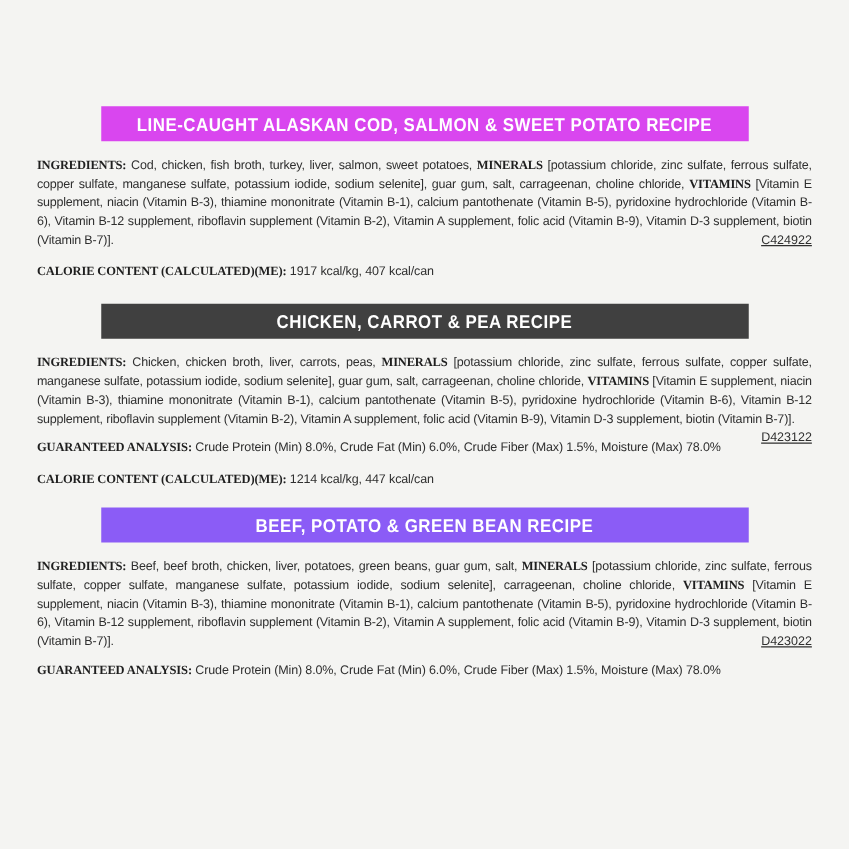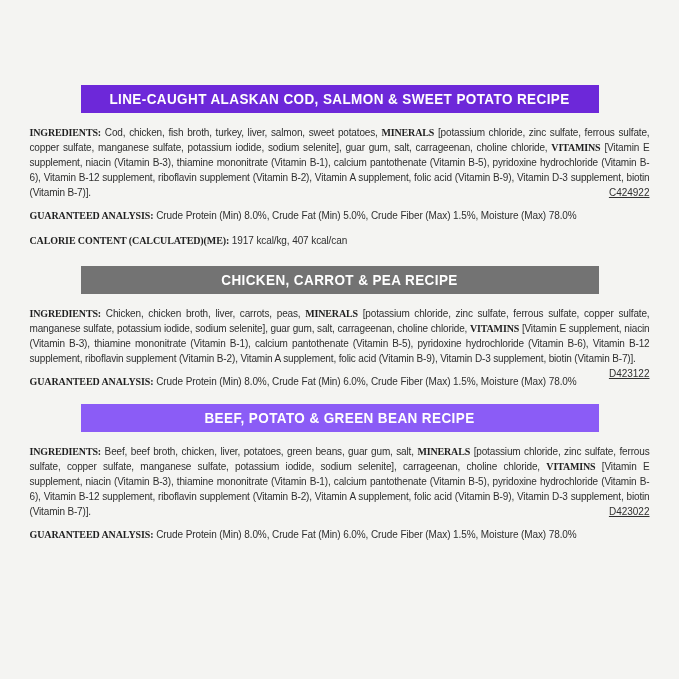--- a/index.html
+++ b/index.html
@@ -48,34 +48,34 @@
     white-space: nowrap;
   }
   .meta.calories { margin-top: 10px; }
 </style>
 </head>
 <body>
 
 <div class="page">
 
   <section class="recipe">
-    <div class="banner" style="background-color: #6d28d9;">
+    <div class="banner" style="background-color: #d946ef;">
       <span class="banner-label">LINE-CAUGHT ALASKAN COD, SALMON &amp; SWEET POTATO RECIPE</span>
     </div>
     <p class="ingredients"><b>INGREDIENTS:</b><span> Cod, chicken, fish broth, turkey, liver, salmon, sweet potatoes, </span><b>MINERALS</b><span> [potassium chloride, zinc sulfate, ferrous sulfate, copper sulfate, manganese sulfate, potassium iodide, sodium selenite], guar gum, salt, carrageenan, choline chloride, </span><b>VITAMINS</b><span> [Vitamin E supplement, niacin (Vitamin B-3), thiamine mononitrate (Vitamin B-1), calcium pantothenate (Vitamin B-5), pyridoxine hydrochloride (Vitamin B-6), Vitamin B-12 supplement, riboflavin supplement (Vitamin B-2), Vitamin A supplement, folic acid (Vitamin B-9), Vitamin D-3 supplement, biotin (Vitamin B-7)].</span><span class="code">C424922</span></p>
-    <p class="meta"><b>GUARANTEED ANALYSIS:</b><span> Crude Protein (Min) 8.0%, Crude Fat (Min) 5.0%, Crude Fiber (Max) 1.5%, Moisture (Max) 78.0%</span></p>
     <p class="meta calories"><b>CALORIE CONTENT (CALCULATED)(ME):</b><span> 1917 kcal/kg, 407 kcal/can</span></p>
   </section>
 
   <section class="recipe">
-    <div class="banner" style="background-color: #737373; margin-top: 18px;">
+    <div class="banner" style="background-color: #404040; margin-top: 18px;">
       <span class="banner-label">CHICKEN, CARROT &amp; PEA RECIPE</span>
     </div>
     <p class="ingredients"><b>INGREDIENTS:</b><span> Chicken, chicken broth, liver, carrots, peas, </span><b>MINERALS</b><span> [potassium chloride, zinc sulfate, ferrous sulfate, copper sulfate, manganese sulfate, potassium iodide, sodium selenite], guar gum, salt, carrageenan, choline chloride, </span><b>VITAMINS</b><span> [Vitamin E supplement, niacin (Vitamin B-3), thiamine mononitrate (Vitamin B-1), calcium pantothenate (Vitamin B-5), pyridoxine hydrochloride (Vitamin B-6), Vitamin B-12 supplement, riboflavin supplement (Vitamin B-2), Vitamin A supplement, folic acid (Vitamin B-9), Vitamin D-3 supplement, biotin (Vitamin B-7)].</span><span class="code">D423122</span></p>
     <p class="meta"><b>GUARANTEED ANALYSIS:</b><span> Crude Protein (Min) 8.0%, Crude Fat (Min) 6.0%, Crude Fiber (Max) 1.5%, Moisture (Max) 78.0%</span></p>
+    <p class="meta calories"><b>CALORIE CONTENT (CALCULATED)(ME):</b><span> 1214 kcal/kg, 447 kcal/can</span></p>
   </section>
 
   <section class="recipe">
     <div class="banner" style="background-color: #8b5cf6;">
       <span class="banner-label">BEEF, POTATO &amp; GREEN BEAN RECIPE</span>
     </div>
     <p class="ingredients"><b>INGREDIENTS:</b><span> Beef, beef broth, chicken, liver, potatoes, green beans, guar gum, salt, </span><b>MINERALS</b><span> [potassium chloride, zinc sulfate, ferrous sulfate, copper sulfate, manganese sulfate, potassium iodide, sodium selenite], carrageenan, choline chloride, </span><b>VITAMINS</b><span> [Vitamin E supplement, niacin (Vitamin B-3), thiamine mononitrate (Vitamin B-1), calcium pantothenate (Vitamin B-5), pyridoxine hydrochloride (Vitamin B-6), Vitamin B-12 supplement, riboflavin supplement (Vitamin B-2), Vitamin A supplement, folic acid (Vitamin B-9), Vitamin D-3 supplement, biotin (Vitamin B-7)].</span><span class="code">D423022</span></p>
     <p class="meta"><b>GUARANTEED ANALYSIS:</b><span> Crude Protein (Min) 8.0%, Crude Fat (Min) 6.0%, Crude Fiber (Max) 1.5%, Moisture (Max) 78.0%</span></p>
   </section>
 

